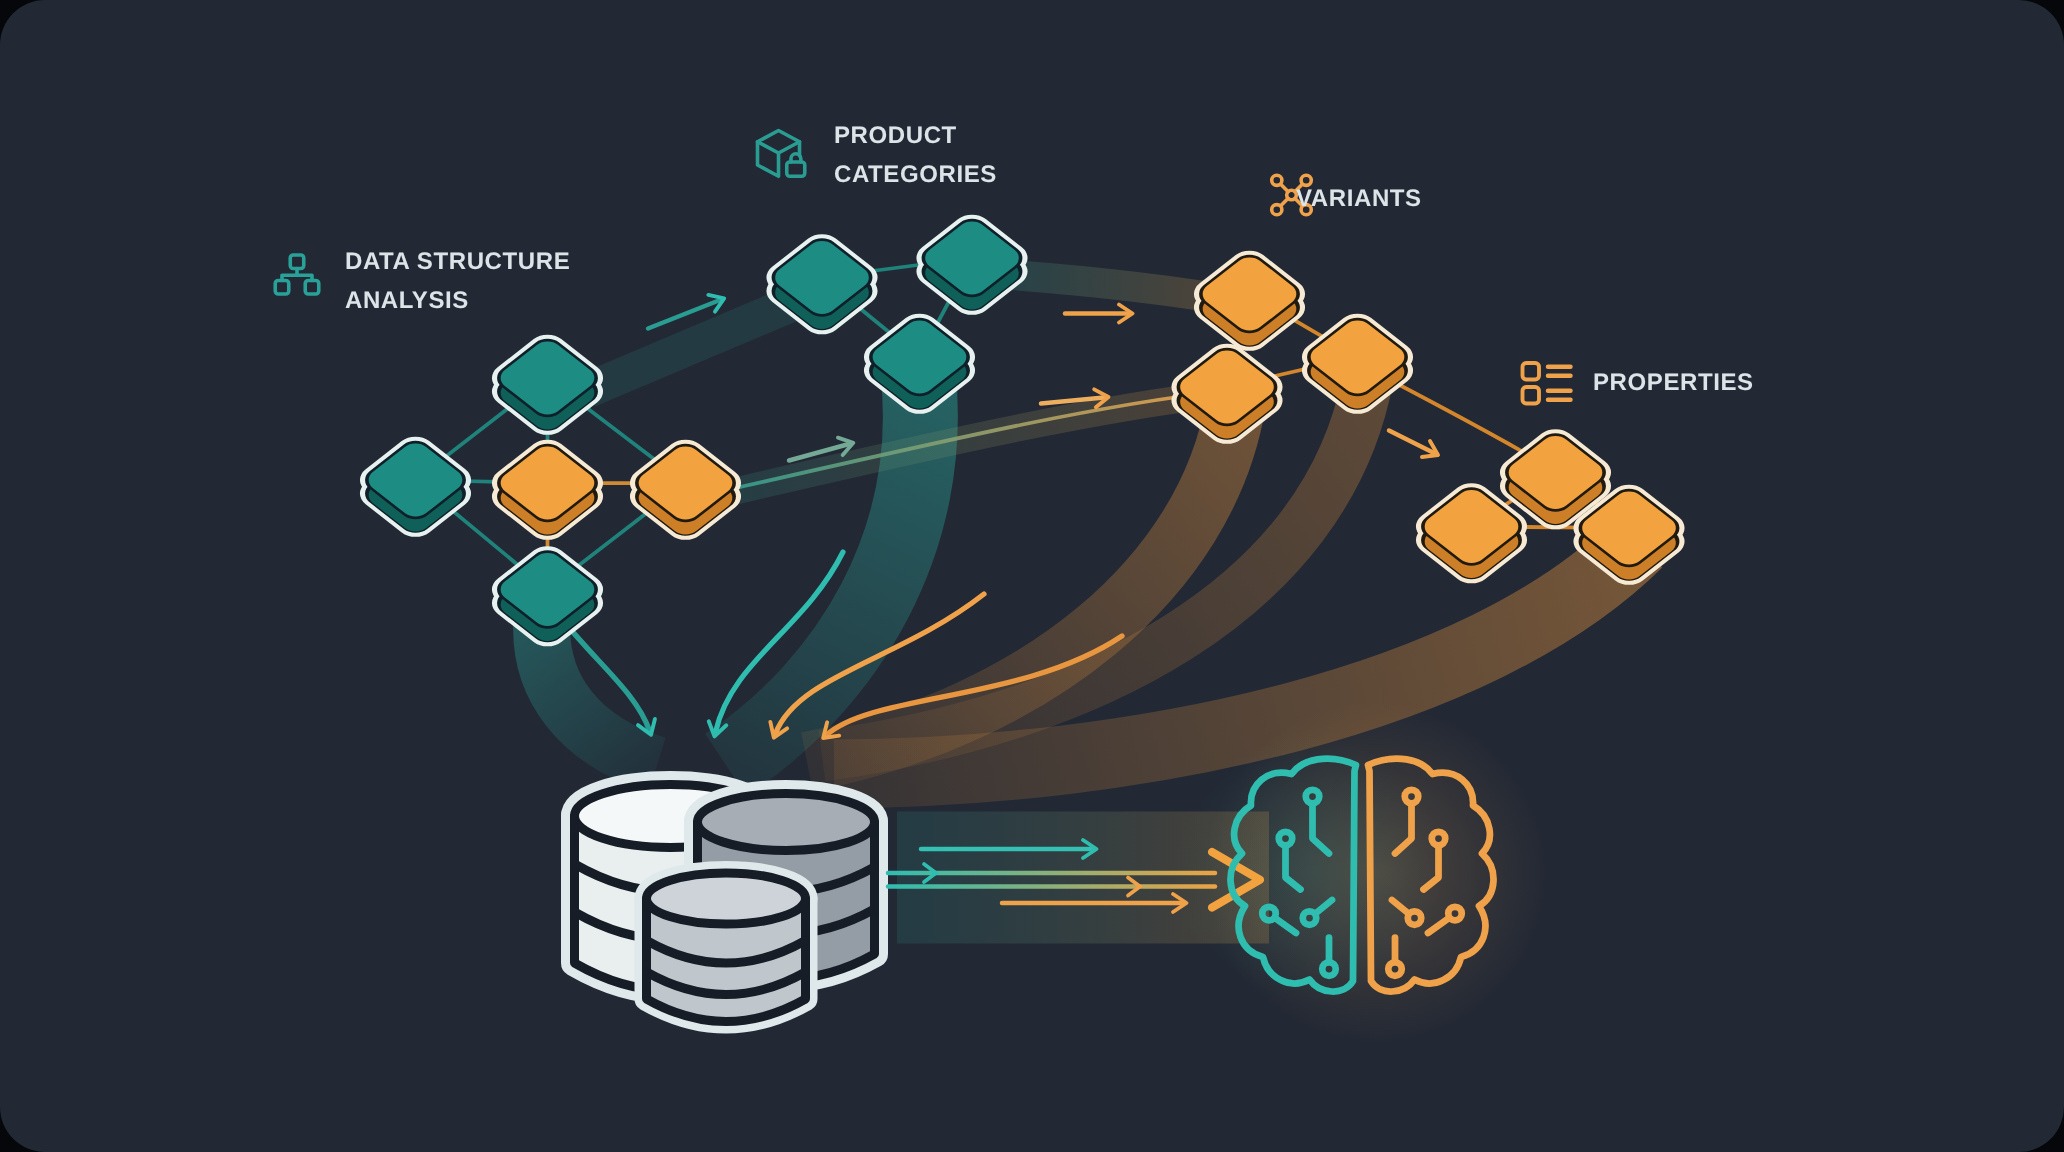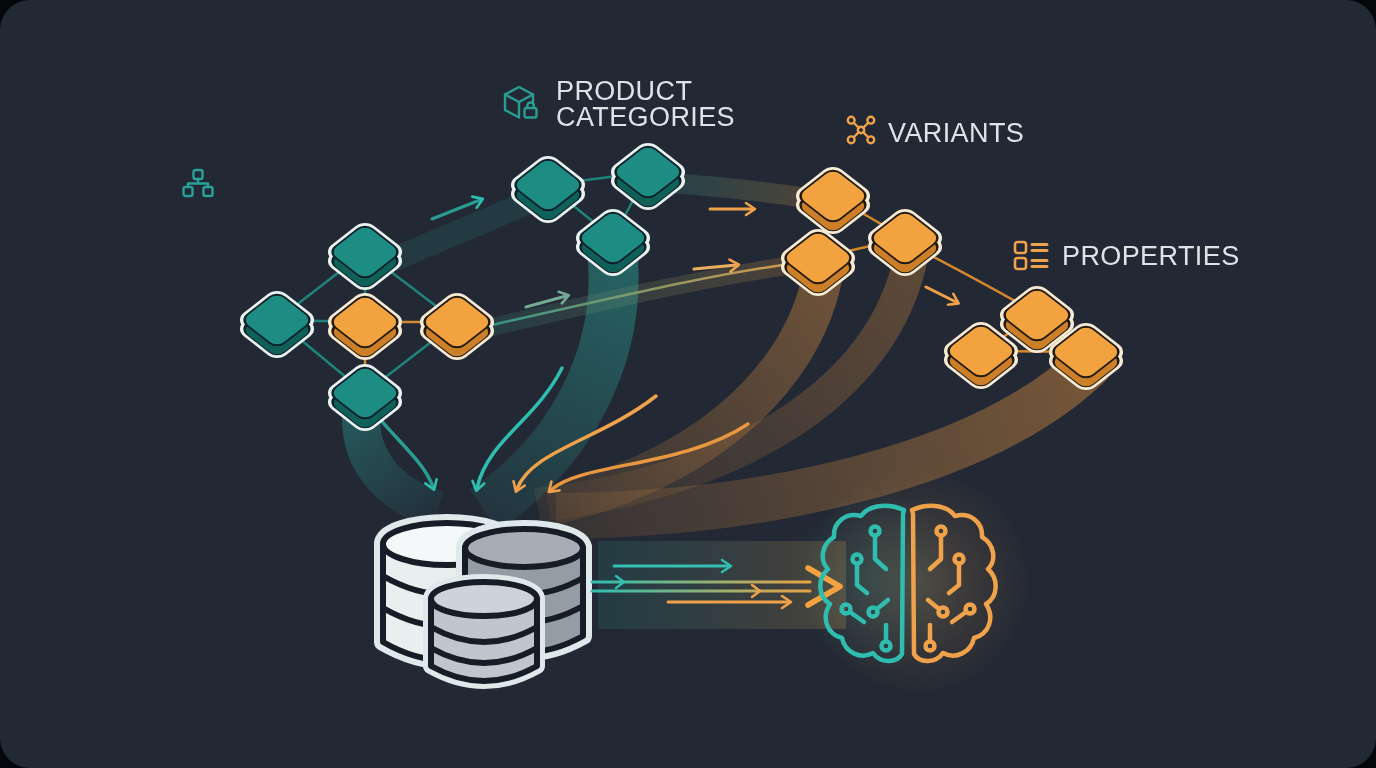--- a/index.html
+++ b/index.html
@@ -1,20 +1,20 @@
 <!DOCTYPE html>
 <html><head>
 <meta charset="utf-8">
 <style>
   html,body{margin:0;padding:0;background:#05070a;width:1376px;height:768px;overflow:hidden;}
   .stage{position:absolute;left:0;top:0;width:1376px;height:768px;background:#05070a;}
   .panel{position:absolute;left:0;top:0;width:1376px;height:768px;border-radius:30px;background:#222834;overflow:hidden;}
   svg.diagram{position:absolute;left:0;top:0;}
   .tag{position:absolute;color:#dde4e8;font-family:"Liberation Sans",sans-serif;
-       font-weight:400;font-size:27px;letter-spacing:.4px;line-height:26px;white-space:nowrap;}
+       font-weight:700;font-size:16px;letter-spacing:.4px;line-height:26px;white-space:nowrap;}
   .icon{position:absolute;}
   
   .nt{--mn:#1d8d84;--sd:#0f6059;--ed:#10202a;--ol:#e7f2f0;}
   .no{--mn:#f2a340;--sd:#cd7f27;--ed:#201a10;--ol:#f6ead4;}
 </style>
 </head>
 <body>
 
 <div class="stage">
  <div class="panel">
@@ -236,20 +236,24 @@
   </svg>
 
   <svg class="icon" style="left:180px;top:168px" width="36" height="32" viewBox="0 0 36 32">
     <g fill="none" stroke="#2aa198" stroke-width="2.4" stroke-linecap="round" stroke-linejoin="round">
       <rect x="13.5" y="2" width="9" height="9" rx="2"></rect>
       <path d="M18 11 V15.5 M8 15.5 H28 M8 15.5 V19 M28 15.5 V19"></path>
       <rect x="3.5" y="19" width="9" height="9" rx="2"></rect>
           <rect x="23.5" y="19" width="9" height="9" rx="2"></rect>
     </g>
   </svg>
+  <div class="tag" style="left:230px;top:162px">
+    <div>DATA STRUCTURE</div>
+    <div>ANALYSIS</div>
+  </div>
 
   <svg class="icon" style="left:498px;top:82px" width="42" height="42" viewBox="0 0 42 42">
     <g fill="none" stroke="#2a9d93" stroke-width="2.4" stroke-linecap="round" stroke-linejoin="round">
       <path d="M21 5 L35 12.5 L21 20 L7 12.5 Z"></path>
       <path d="M7 12.5 V28 L21 35.5 V20"></path>
       <path d="M35 12.5 V22"></path>
       <rect x="26.5" y="26" width="12" height="9.5" rx="2" fill="#222834"></rect>
       <path d="M29.3 26 V23.8 a3.3 3.3 0 0 1 6.6 0 V26"></path>
     </g>
   </svg>
@@ -261,21 +265,21 @@
   <svg class="icon" style="left:843px;top:112px" width="36" height="36" viewBox="0 0 36 36">
     <g fill="none" stroke="#f0a24a" stroke-width="2.4" stroke-linecap="round">
       <circle cx="18" cy="18" r="3.2"></circle>
       <path d="M15.8 15.8 L11 11 M20.2 15.8 L25 11 M15.8 20.2 L11 25 M20.2 20.2 L25 25"></path>
       <circle cx="8.2" cy="8.2" r="3.4"></circle>
           <circle cx="27.8" cy="8.2" r="3.4"></circle>
       <circle cx="8.2" cy="27.8" r="3.4"></circle>
           <circle cx="27.8" cy="27.8" r="3.4"></circle>
     </g>
   </svg>
-  <div class="tag" style="left:888px;top:120px">
+  <div class="tag" style="left:864px;top:120px">
     <div>VARIANTS</div>
   </div>
 
   <svg class="icon" style="left:1012px;top:239px" width="38" height="34" viewBox="0 0 38 34">
     <g fill="none" stroke="#f0a24a" stroke-linecap="round">
       <rect x="3" y="3" width="11" height="11" rx="2.5" stroke-width="2.6"></rect>
       <rect x="3" y="19" width="11" height="11" rx="2.5" stroke-width="2.6"></rect>
       <path d="M20 5.5 H35 M20 11.5 H35 M20 21.5 H35 M20 27.5 H35" stroke-width="3"></path>
     </g>
   </svg>

